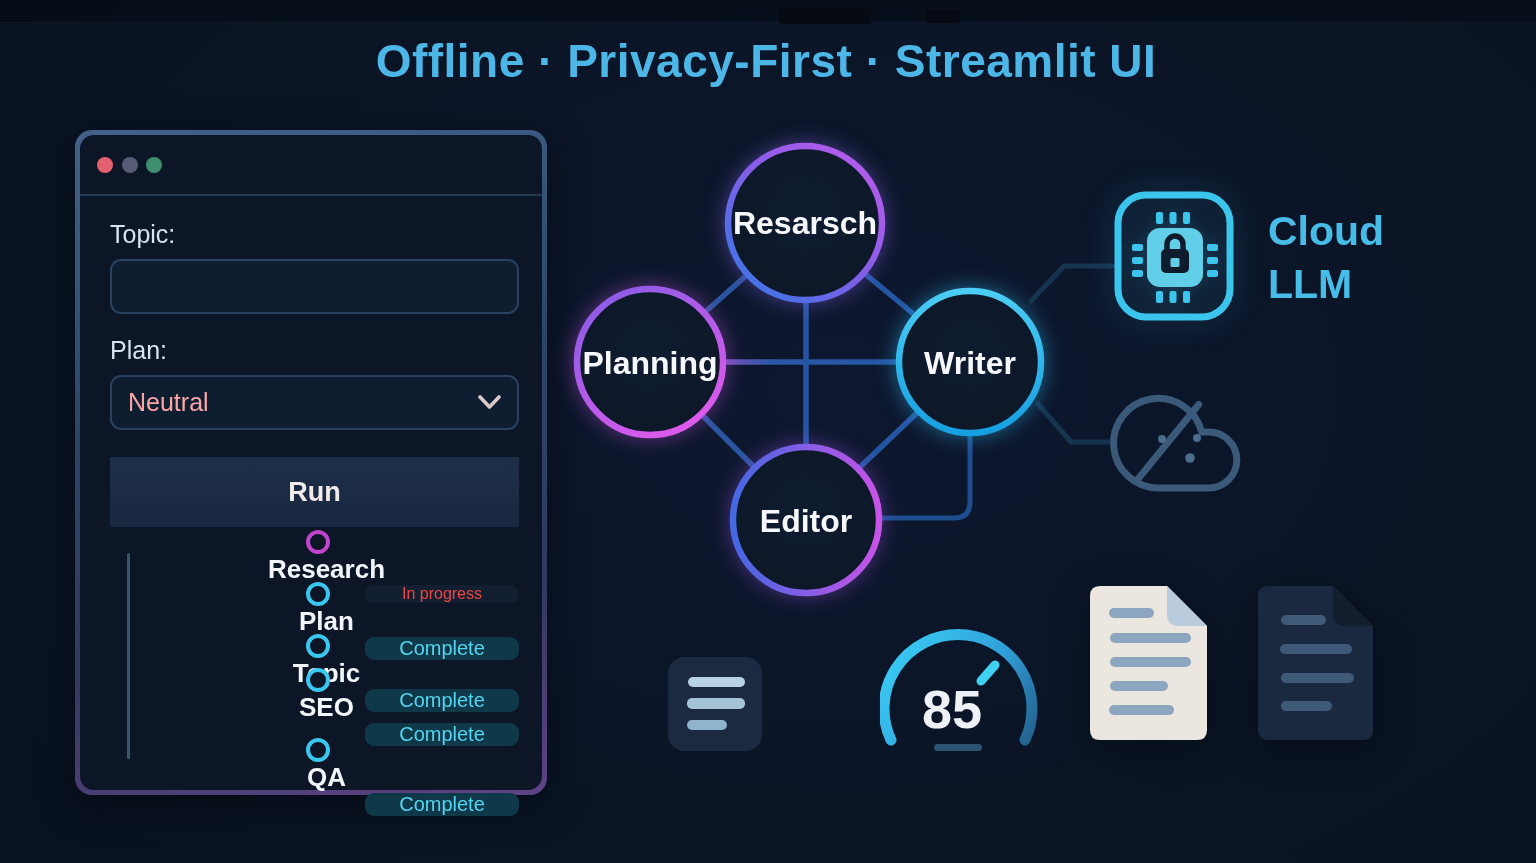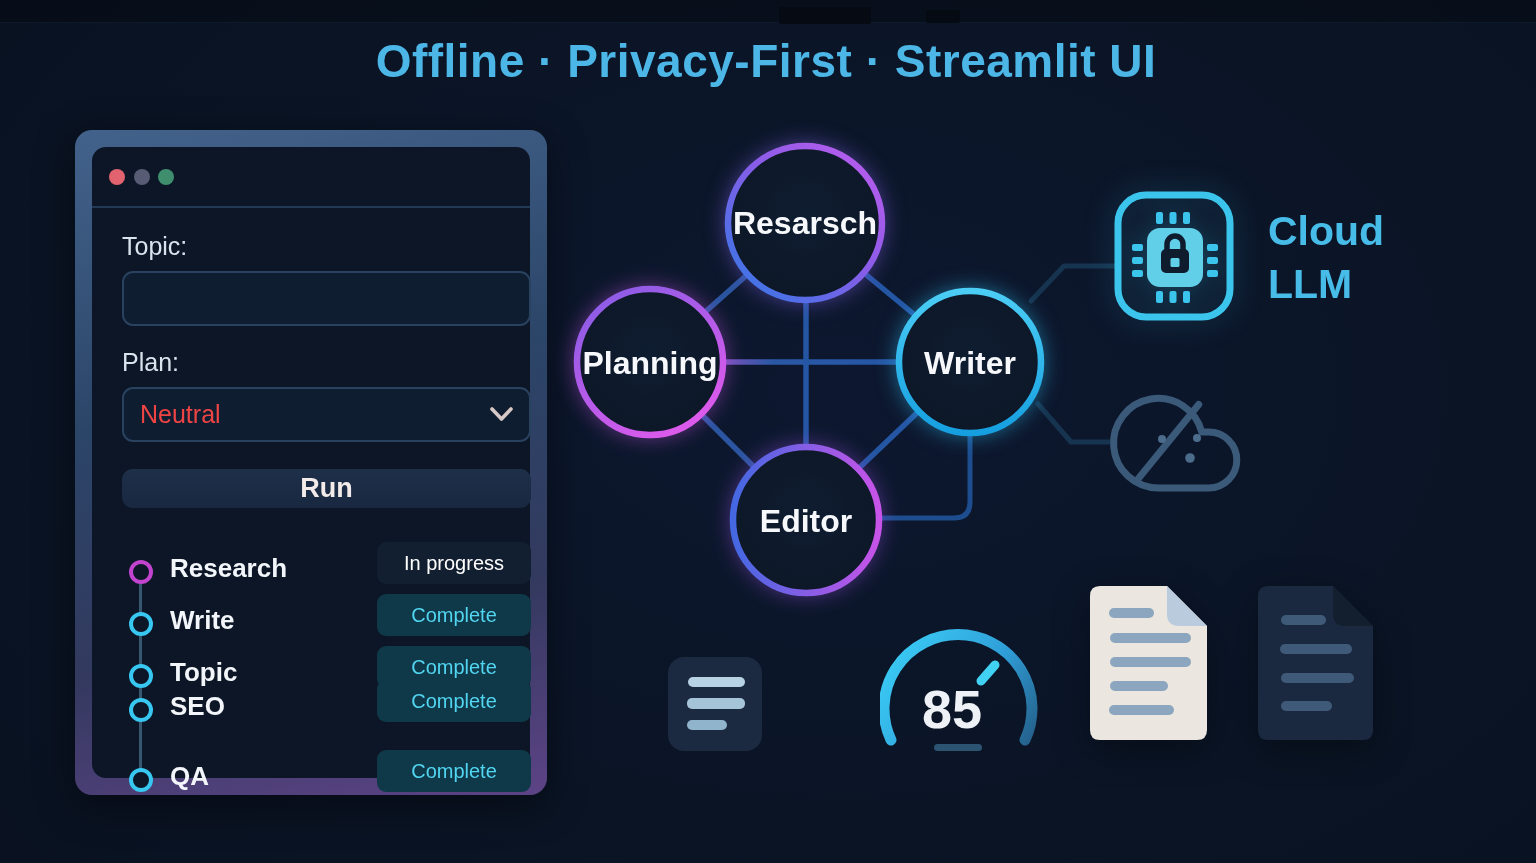--- a/index.html
+++ b/index.html
@@ -14,21 +14,21 @@
   .ta1{left:779px;top:7px;width:92px;height:17px;}
   .ta2{left:926px;top:10px;width:34px;height:13px;}
   
   .page-title{
     position:absolute;left:0;top:34px;width:1532px;text-align:center;
     font-size:46px;font-weight:600;letter-spacing:.5px;color:#4cb6e7;
   }
   
   .window{
     position:absolute;left:75px;top:130px;width:472px;height:665px;
-    border-radius:17px;padding:17px;box-sizing:border-box;
+    border-radius:17px;padding:5px;box-sizing:border-box;
     background:linear-gradient(168deg,#43628b 0%,#2b4568 40%,#33395f 72%,#5d4386 100%);
     box-shadow:0 10px 40px rgba(0,0,0,.45);
   }
   .window-inner{position:relative;width:100%;height:100%;border-radius:14px;background:#0c1626;}
   .dot{position:absolute;width:16px;height:16px;border-radius:50%;top:22px;}
   .dot-close{left:17px;background:#e2636f;}
   .dot-min{left:42px;background:#575b73;}
   .dot-zoom{left:66px;background:#3f8f6e;}
   .titlebar-divider{position:absolute;left:0;top:59px;width:100%;height:2px;background:#233a55;}
   .field-label{position:absolute;left:30px;font-size:25px;color:#d9e3ee;}
@@ -37,37 +37,37 @@
   .topic-input{
     position:absolute;left:30px;top:124px;width:409px;height:55px;box-sizing:border-box;
     background:#0f1d31;border:2px solid #28425f;border-radius:11px;
     color:#e8edf4;font-size:24px;padding:0 16px;outline:none;font-family:"Liberation Sans",sans-serif;
   }
   .tone-select{
     position:absolute;left:30px;top:240px;width:409px;height:55px;box-sizing:border-box;
     background:#0f1d31;border:2px solid #28425f;border-radius:11px;
     display:flex;align-items:center;padding:0 16px;cursor:pointer;
   }
-  .tone-value{font-size:25px;color:#ef4444;}
+  .tone-value{font-size:25px;color:#fca5a5;}
   .chevron{margin-left:auto;}
   .run-button{
-    position:absolute;left:30px;top:322px;width:409px;height:39px;
+    position:absolute;left:30px;top:322px;width:409px;height:70px;
     background:linear-gradient(180deg,#1e2f4a 0%,#192840 100%);
-    border:none;border-radius:11px;color:#f2ebe9;font-size:27px;font-weight:600;
+    border:none;border-radius:0;color:#f2ebe9;font-size:27px;font-weight:600;
     font-family:"Liberation Sans",sans-serif;cursor:pointer;
   }
   .timeline{position:absolute;left:47px;top:418px;width:3px;height:206px;background:#37576f;border-radius:2px;}
-  .step-row{position:absolute;left:30px;width:409px;height:42px;display:flex;align-items:flex-end;padding-left:7px;box-sizing:border-box;}
+  .step-row{position:absolute;left:30px;width:409px;height:42px;display:flex;align-items:center;padding-left:7px;box-sizing:border-box;flex-direction:column;}
   .r0{top:395px;} .r1{top:447px;} .r2{top:499px;} .r3{top:533px;} .r4{top:603px;}
   .step-dot{width:24px;height:24px;border-radius:50%;box-sizing:border-box;background:#0c1626;border:4px solid #38c7f1;flex:none;}
   .step-dot.progress{border-color:#c244ce;}
   .step-name{margin-left:17px;font-size:26px;font-weight:700;color:#f2f5f9;}
   .badge{margin-left:auto;min-width:154px;height:42px;box-sizing:border-box;border-radius:9px;
          display:flex;align-items:center;justify-content:center;}
-  .badge.progress{background:#121f31;color:#ffffff;font-size:20px;font-weight:400;}
+  .badge.progress{background:#121f31;color:#ef4444;font-size:16px;font-weight:400;}
   .badge.complete{background:#0f3848;color:#52d5f0;font-size:20px;font-weight:500;}
   
   svg{display:block;}
   svg text{font-family:"Liberation Sans",sans-serif;}
   .layer{position:absolute;left:0;top:0;}
   .node-label{fill:#f6f8fb;font-size:32px;font-weight:600;}
   .n-research{filter:drop-shadow(0 0 10px rgba(130,95,232,.5));}
   .n-planning{filter:drop-shadow(0 0 10px rgba(205,85,232,.45));}
   .n-writer{filter:drop-shadow(0 0 10px rgba(45,185,238,.5));}
   .n-editor{filter:drop-shadow(0 0 10px rgba(155,80,232,.45));}
@@ -115,21 +115,21 @@
 
       <div class="timeline"></div>
 
       <div class="step-row r0">
         <span class="step-dot progress"></span>
         <span class="step-name">Research</span>
         <span class="badge progress">In progress</span>
       </div>
       <div class="step-row r1">
         <span class="step-dot"></span>
-        <span class="step-name">Write</span>
+        <span class="step-name">Plan</span>
         <span class="badge complete">Complete</span>
       </div>
       <div class="step-row r2">
         <span class="step-dot"></span>
         <span class="step-name">Topic</span>
         <span class="badge complete">Complete</span>
       </div>
       <div class="step-row r3">
         <span class="step-dot"></span>
         <span class="step-name">SEO</span>

